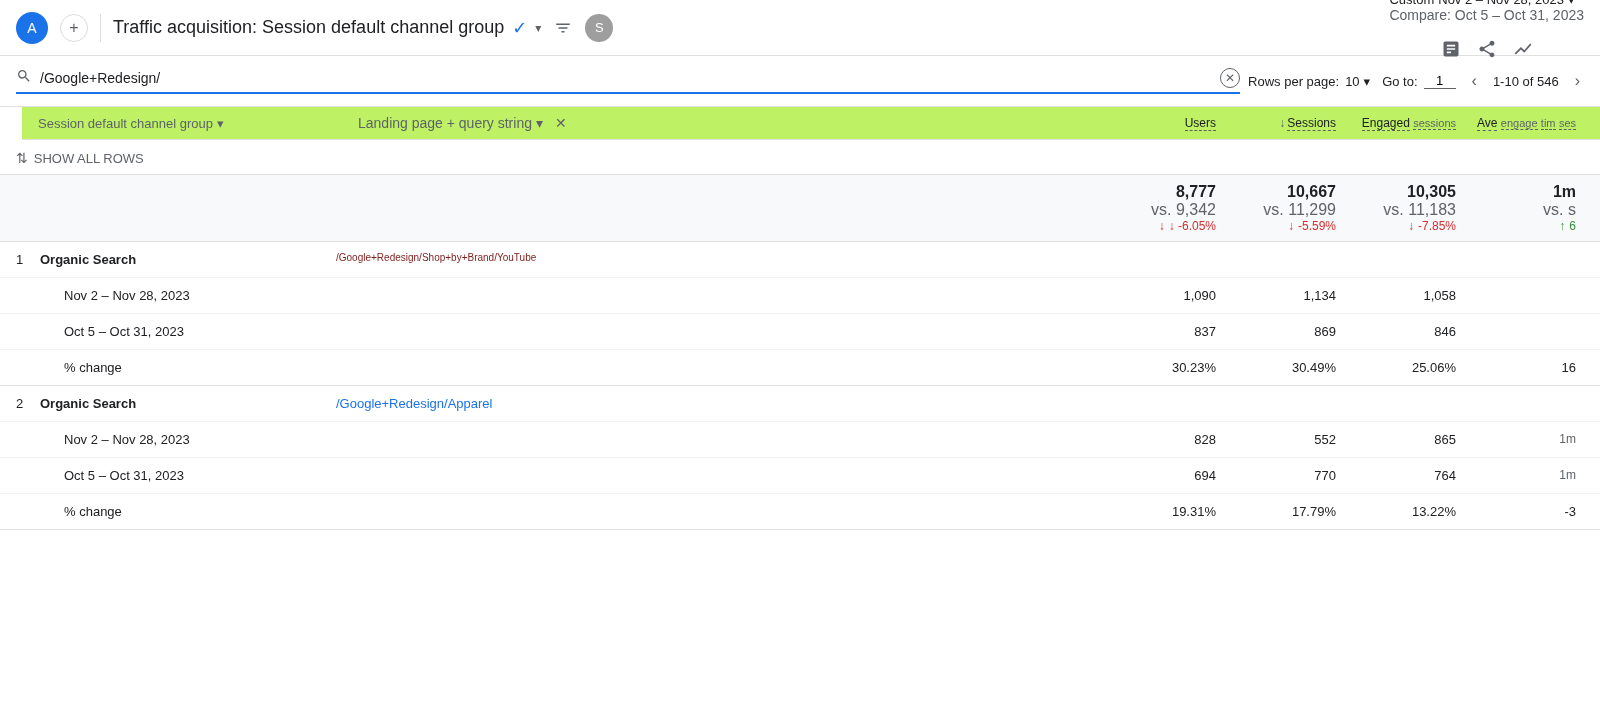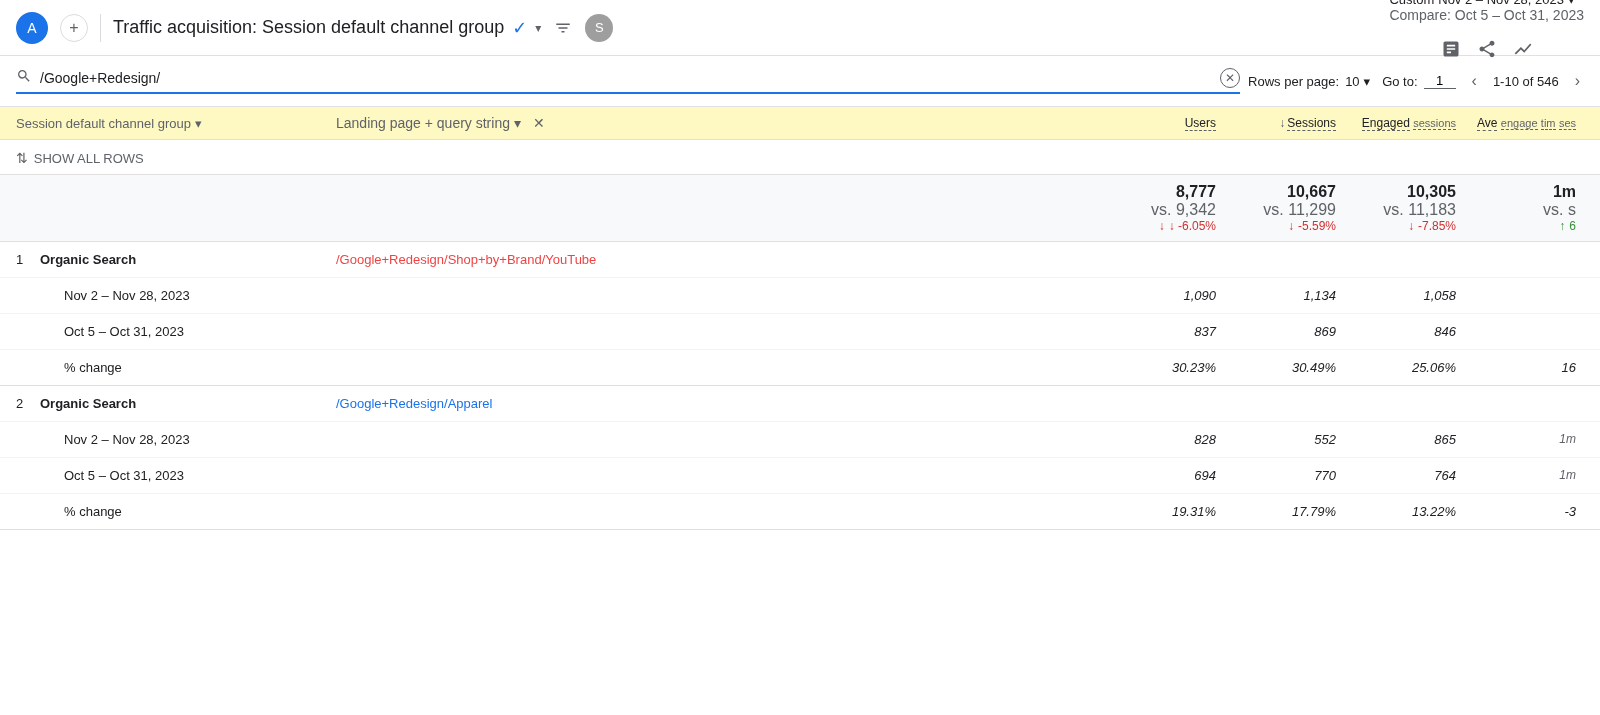--- a/index.html
+++ b/index.html
@@ -174,21 +174,22 @@
       font-size: 16px;
       padding: 4px;
     }
 
     
     .table-header {
       display: flex;
       align-items: center;
       padding: 8px 16px;
       border-bottom: 1px solid #e0e0e0;
-      background: #fef9c3;
+      background: #bef264;
+      margin-left: 22px;
     }
     .col-group1 {
       display: flex;
       align-items: center;
       gap: 0;
       flex: 0 0 1020px;
     }
     .col-session-group {
       display: flex;
       align-items: center;
@@ -291,21 +292,20 @@
     .row-num {
       width: 24px;
       color: #202124;
       font-size: 13px;
       flex-shrink: 0;
     }
     .row-metrics {
       flex: 1;
       display: flex;
       justify-content: flex-end;
-      font-style: italic;
     }
     .row-cell {
       min-width: 120px;
       text-align: right;
       padding: 0 8px;
       font-size: 13px;
     }
     .truncated { color: #5f6368; font-size: 12px; }
   </style>
 </head>
@@ -464,21 +464,21 @@
     </div>
   </div>
 </div>
 
 <div class="table-area">
 
   <div class="data-row-group">
     <div class="data-row main-row">
       <div class="row-num">1</div>
       <div style="flex: 0 0 296px; font-size:13px; font-weight:600;">Organic Search</div>
-      <div style="flex:1; max-width:676px; font-size:13px; color:#ef4444;">/Google+Redesign/Shop+by+Brand/YouTube</div>
+      <div style="flex:1; max-width:676px; font-size:10px; color:#7f1d1d;">/Google+Redesign/Shop+by+Brand/YouTube</div>
       <div class="row-metrics">
         <div class="row-cell"></div>
         <div class="row-cell"></div>
         <div class="row-cell"></div>
         <div class="row-cell"></div>
       </div>
     </div>
 
     <div class="data-row sub-row">
       <div class="row-num"></div>

